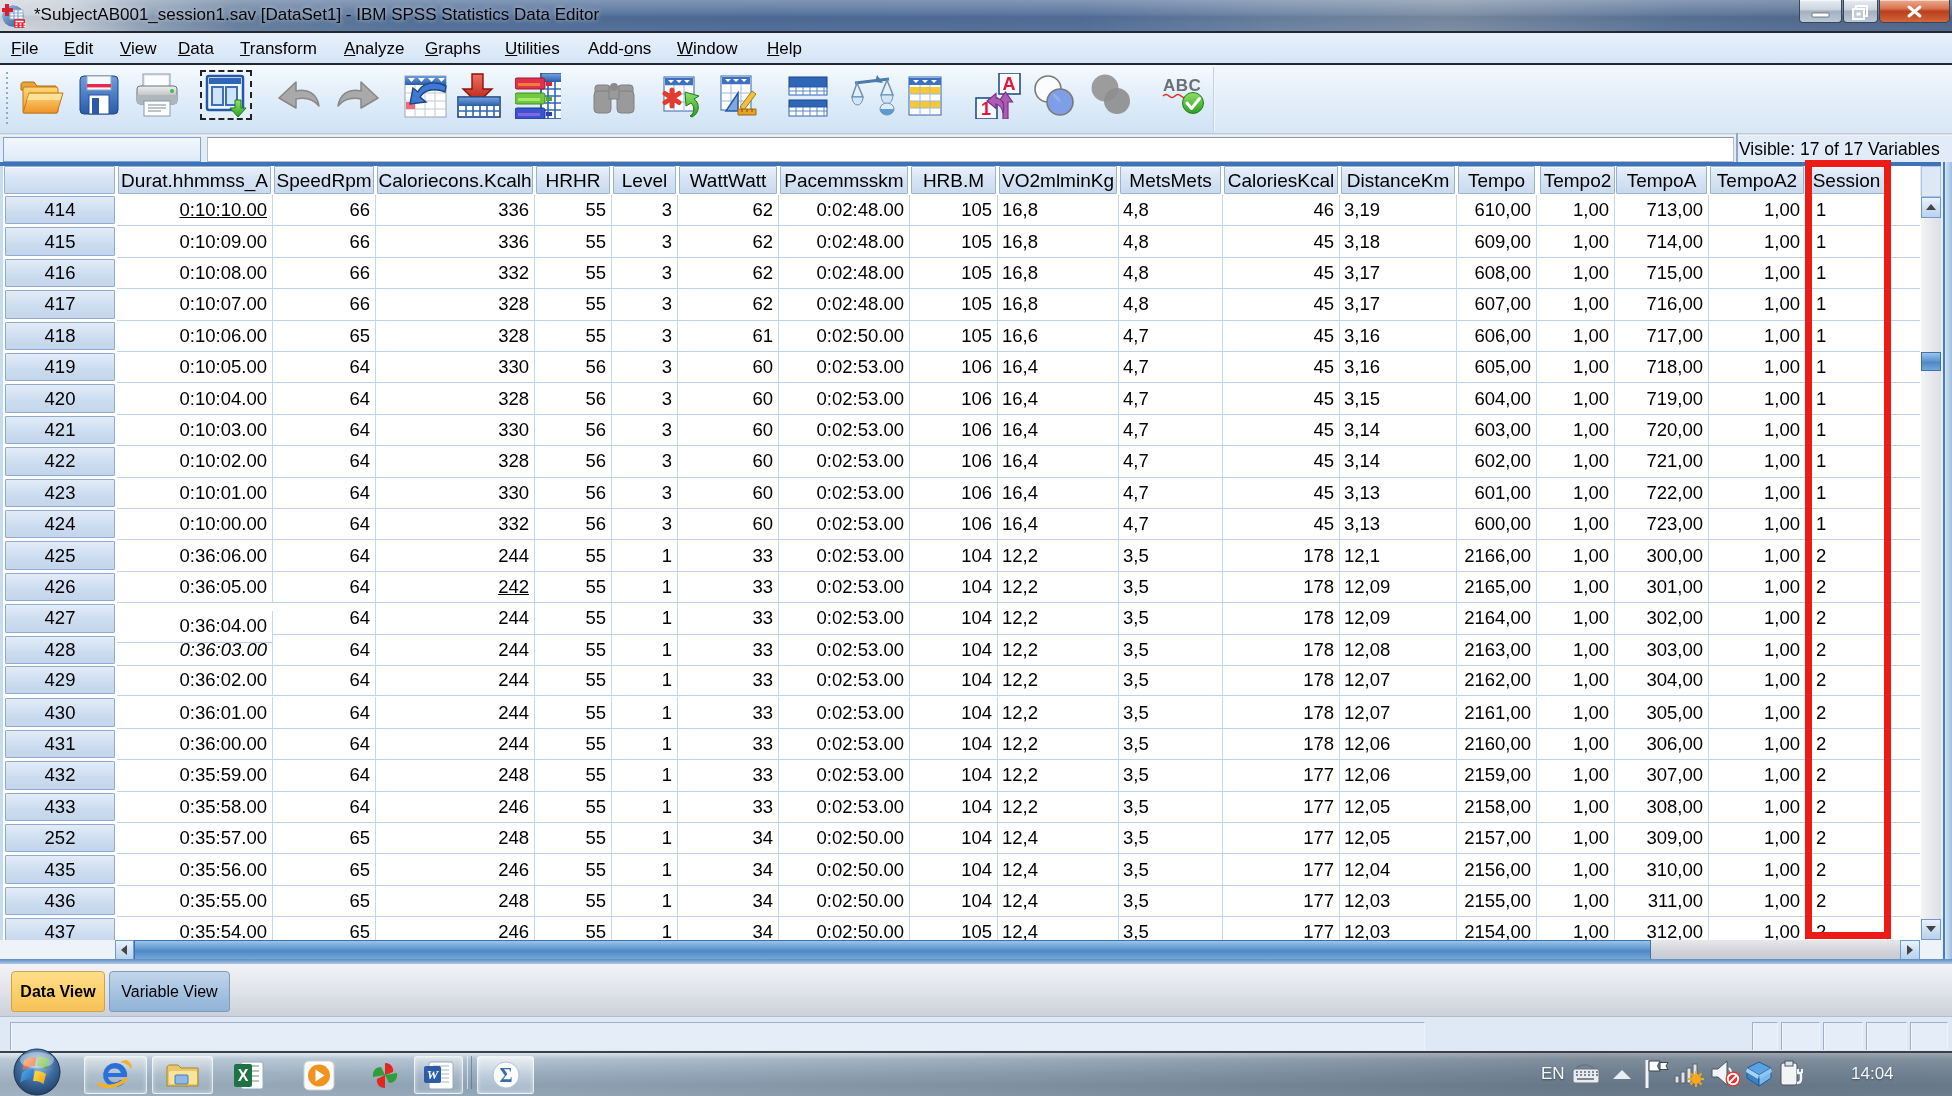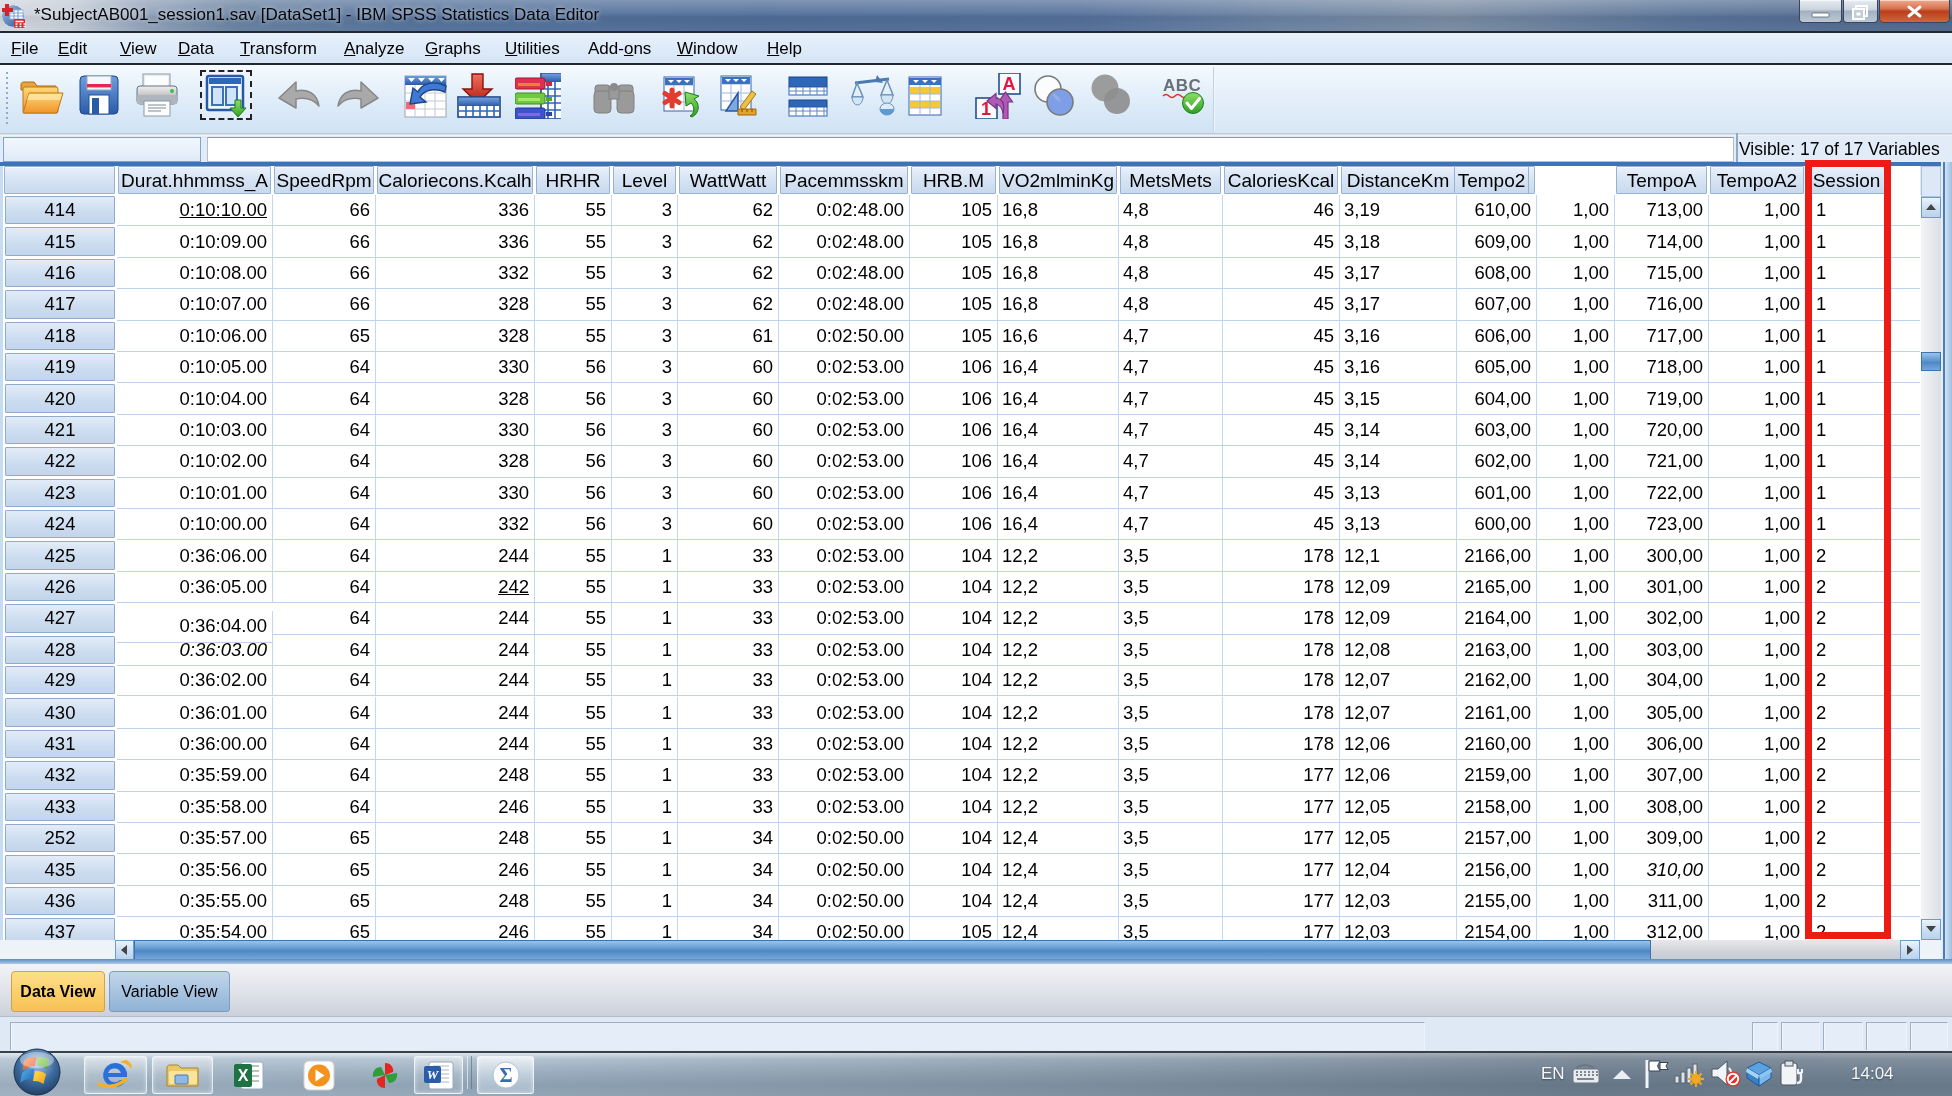--- a/index.html
+++ b/index.html
@@ -109,21 +109,21 @@
     <rect x="13.5" y="12.5" width="4" height="3" fill="#fff"></rect>
   </svg>
 <svg class="abs" style="left:1879px;top:0" width="71" height="23">
     <g stroke="#fff" stroke-width="3" stroke-linecap="round">
       <path d="M30 7 L41 16 M41 7 L30 16"></path>
     </g>
   </svg>
 <div class="abs" id="mline1"></div>
 <div class="abs" id="menubar"></div>
 <div class="mi" style="left:11px"><u>F</u>ile</div>
-<div class="mi" style="left:58px"><u>E</u>dit</div>
+<div class="mi" style="left:64px"><u>E</u>dit</div>
 <div class="mi" style="left:120px"><u>V</u>iew</div>
 <div class="mi" style="left:178px"><u>D</u>ata</div>
 <div class="mi" style="left:240px"><u>T</u>ransform</div>
 <div class="mi" style="left:344px"><u>A</u>nalyze</div>
 <div class="mi" style="left:425px"><u>G</u>raphs</div>
 <div class="mi" style="left:505px"><u>U</u>tilities</div>
 <div class="mi" style="left:588px">Add-<u>o</u>ns</div>
 <div class="mi" style="left:677px"><u>W</u>indow</div>
 <div class="mi" style="left:767px"><u>H</u>elp</div>
 <div class="abs" id="mline2"></div>
@@ -325,21 +325,21 @@
 <div class="hcell" style="left:533px;width:74px">HRHR</div>
 <div class="hcell" style="left:610px;width:63px">Level</div>
 <div class="hcell" style="left:676px;width:98px">WattWatt</div>
 <div class="hcell" style="left:777px;width:128px">Pacemmsskm</div>
 <div class="hcell" style="left:908px;width:85px">HRB.M</div>
 <div class="hcell" style="left:996px;width:118px">VO2mlminKg</div>
 <div class="hcell" style="left:1117px;width:101px">MetsMets</div>
 <div class="hcell" style="left:1221px;width:114px">CaloriesKcal</div>
 <div class="hcell" style="left:1338px;width:114px">DistanceKm</div>
 <div class="hcell" style="left:1455px;width:77px">Tempo</div>
-<div class="hcell" style="left:1451px;width:75px">Tempo2</div>
+<div class="hcell" style="left:1537px;width:75px">Tempo2</div>
 <div class="hcell" style="left:1613px;width:91px">TempoA</div>
 <div class="hcell" style="left:1707px;width:94px">TempoA2</div>
 <div class="hcell" style="left:1804px;width:79px">Session</div>
 <div class="drow" style="top:29.0px">
 <div class="rh">
         <div class="rhi">414</div>
       </div>
 <div class="dc dr" style="width:156px;text-decoration:underline;">0:10:10.00</div>
 <div class="dc dr" style="width:103px;">66</div>
 <div class="dc dr" style="width:159px;">336</div>
@@ -830,21 +830,21 @@
 <div class="dc dr" style="width:66px;">1</div>
 <div class="dc dr" style="width:101px;">34</div>
 <div class="dc dr" style="width:131px;">0:02:50.00</div>
 <div class="dc dr" style="width:88px;">104</div>
 <div class="dc dl" style="width:121px;">12,4</div>
 <div class="dc dl" style="width:104px;">3,5</div>
 <div class="dc dr" style="width:117px;">177</div>
 <div class="dc dl" style="width:117px;">12,04</div>
 <div class="dc dr" style="width:80px;">2156,00</div>
 <div class="dc dr" style="width:78px;">1,00</div>
-<div class="dc dr" style="width:94px;font-style:italic;">310,00</div>
+<div class="dc dr" style="width:94px;">310,00</div>
 <div class="dc dr" style="width:97px;">1,00</div>
 <div class="dc dl" style="width:82px;padding-left:10px;">2</div>
 <div class="fill" style="width:32px"></div>
 </div>
 <div class="drow" style="top:719.8px">
 <div class="rh">
         <div class="rhi">436</div>
       </div>
 <div class="dc dr" style="width:156px;">0:35:55.00</div>
 <div class="dc dr" style="width:103px;">65</div>

